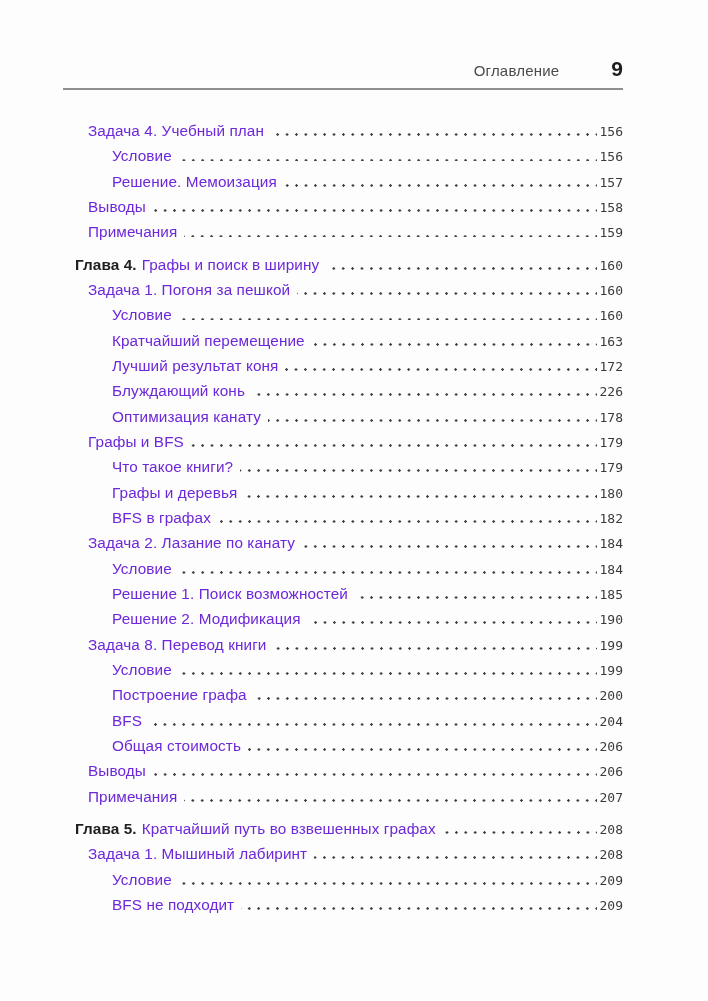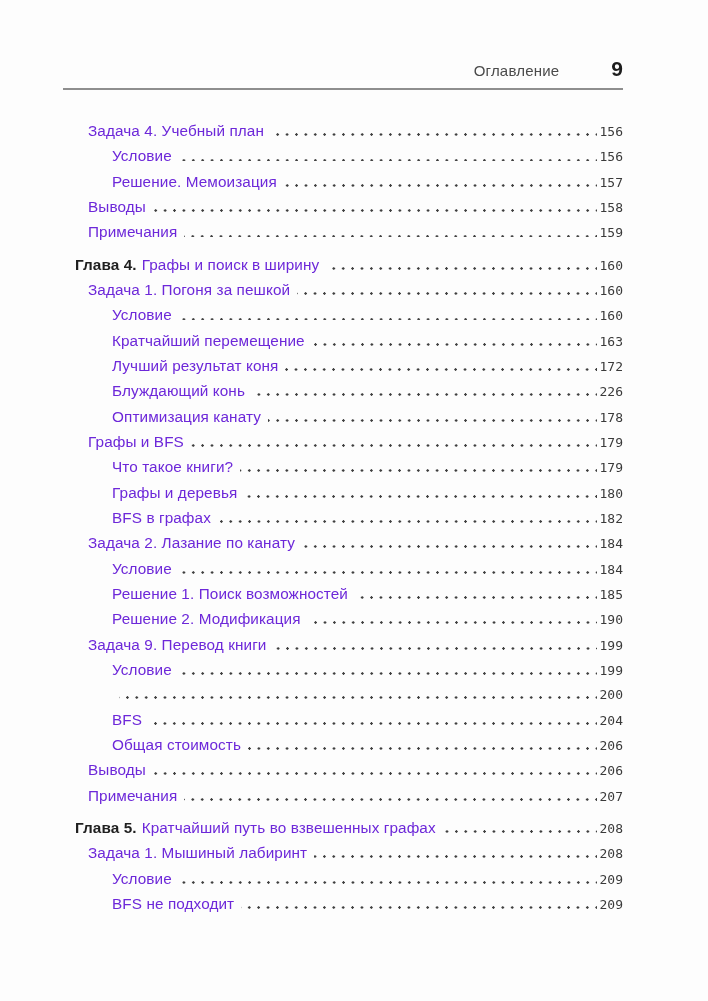--- a/index.html
+++ b/index.html
@@ -184,30 +184,31 @@
         <span class="lbl">Решение 1. Поиск возможностей</span>
         <span class="leader"></span>
         <span class="pg">185</span>
       </div>
       <div class="row lvl2">
         <span class="lbl">Решение 2. Модификация</span>
         <span class="leader"></span>
         <span class="pg">190</span>
       </div>
       <div class="row lvl1">
-        <span class="lbl">Задача 9. Перевод книги</span>
+        <span class="lbl">Задача 8. Перевод книги</span>
         <span class="leader"></span>
         <span class="pg">199</span>
       </div>
       <div class="row lvl2">
         <span class="lbl">Условие</span>
         <span class="leader"></span>
         <span class="pg">199</span>
       </div>
       <div class="row lvl2">
+        <span class="lbl">Построение графа</span>
         <span class="leader"></span>
         <span class="pg">200</span>
       </div>
       <div class="row lvl2">
         <span class="lbl">BFS</span>
         <span class="leader"></span>
         <span class="pg">204</span>
       </div>
       <div class="row lvl2">
         <span class="lbl">Общая стоимость</span>

